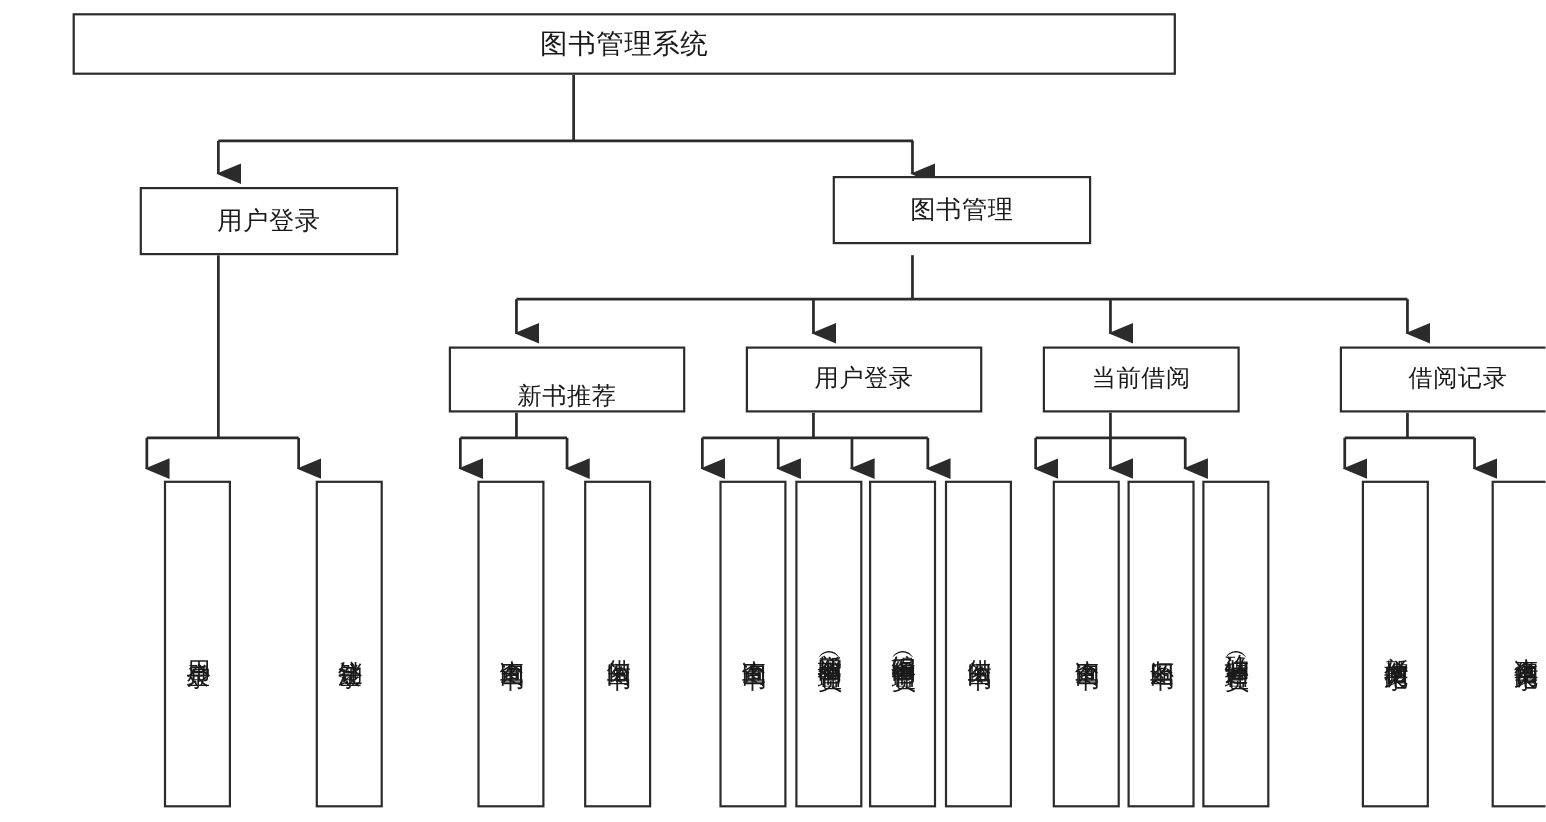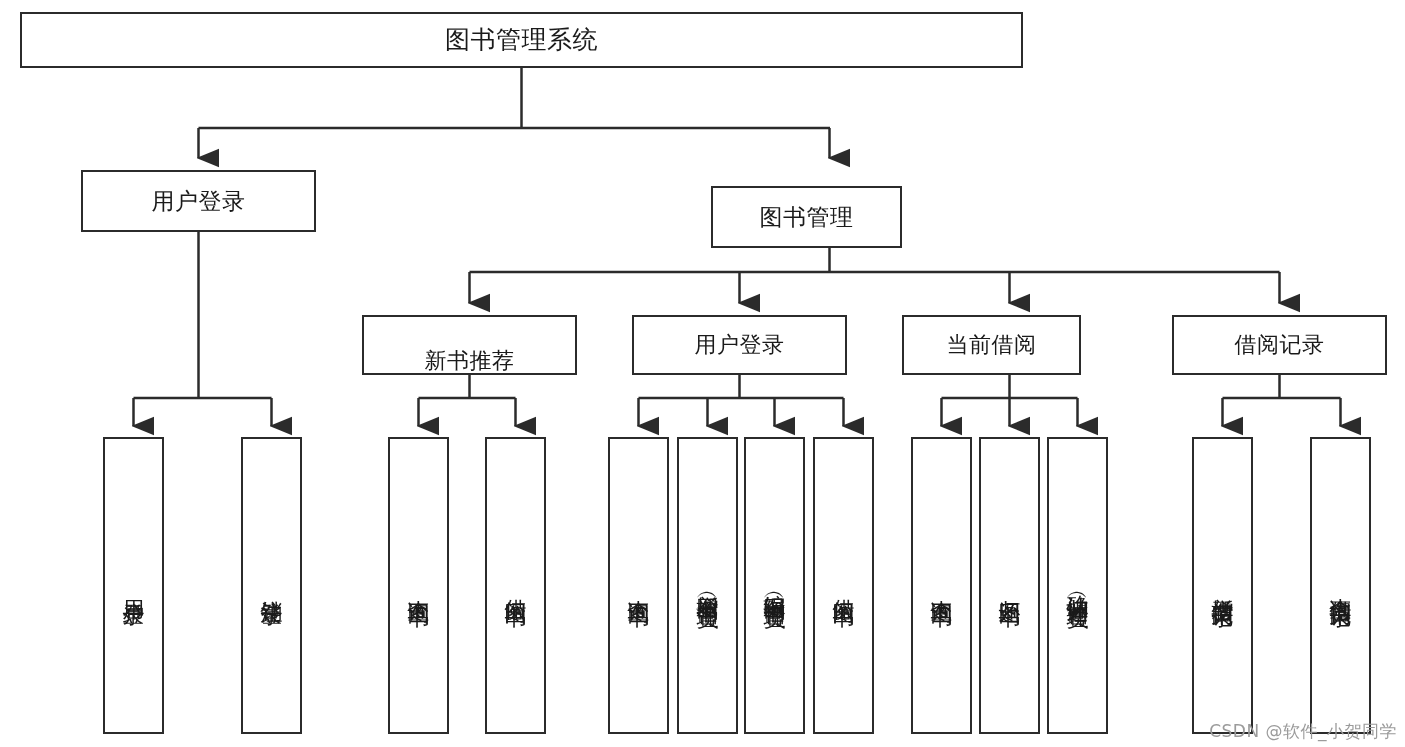--- a/index.html
+++ b/index.html
@@ -21,20 +21,21 @@
   
   .node{
     position:absolute;
     box-sizing:border-box;
     background:#ffffff;
     border:2px solid #2b2b2b;
     display:flex;
     align-items:center;
     justify-content:center;
     color:#1a1a1a;
+    margin-left:46px;
   }
   .node .label{
     display:block;
     line-height:1.15;
     white-space:nowrap;
     letter-spacing:0.5px;
   }
   
   .node.root{
     left:20px;top:12px;width:1003px;height:56px;
@@ -134,21 +135,21 @@
   </svg>
 
   <div class="node root">
     <span class="label">图书管理系统</span>
   </div>
 
   <div class="node lvl2" style="left:81px;top:170px;width:235px;">
     <span class="label">用户登录</span>
   </div>
 
-  <div class="node lvl2" style="left:711px;top:186px;width:191px;">
+  <div class="node lvl2" style="left:711px;top:160px;width:235px;">
     <span class="label">图书管理</span>
   </div>
 
   <div class="node lvl3" style="left:362px;top:315px;width:215px;align-items:flex-end;">
     <span class="label">新书推荐</span>
   </div>
 
   <div class="node lvl3" style="left:632px;top:315px;width:215px;">
     <span class="label">用户登录</span>
   </div>
@@ -198,15 +199,14 @@
     <span class="label">确认归还（管理员）</span>
   </div>
 
   <div class="node leaf" style="left:1192px;width:61px;">
     <span class="label">新增借阅记录</span>
   </div>
   <div class="node leaf" style="left:1310px;width:61px;">
     <span class="label">查询借阅记录</span>
   </div>
 
-  <div id="watermark">CSDN @软件_小贺同学</div>
 
 </div>
 
 </body></html>

